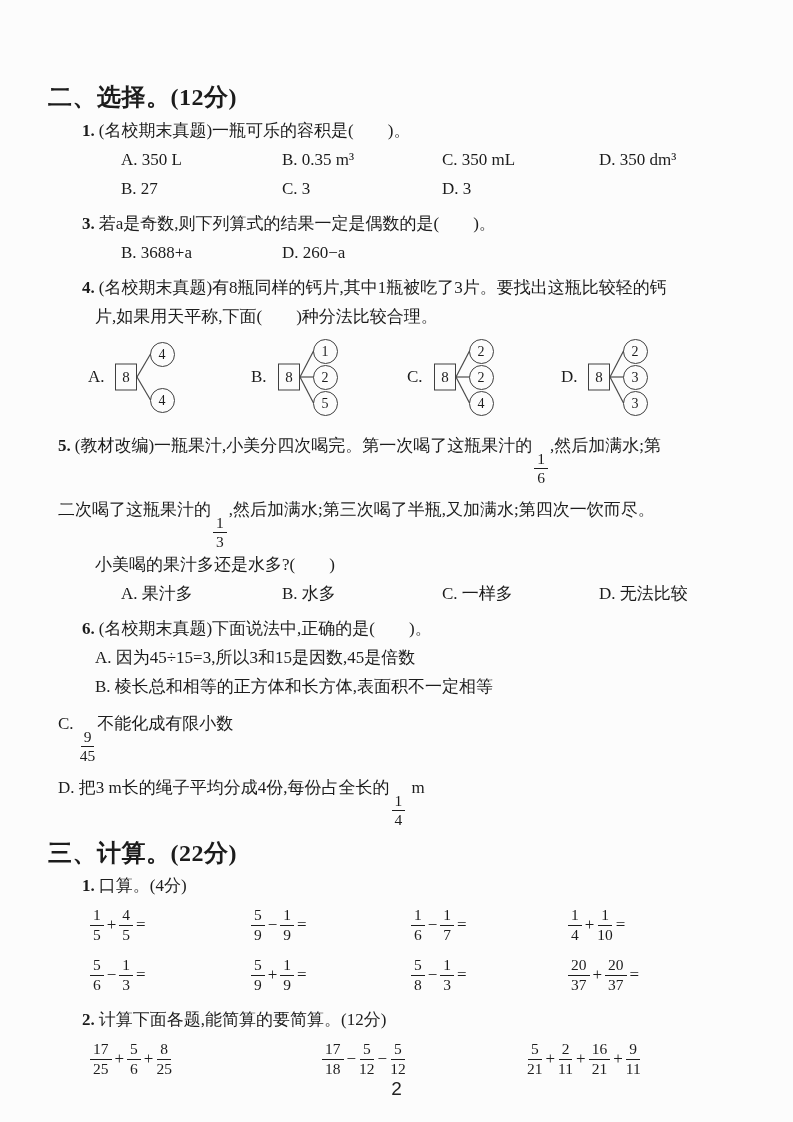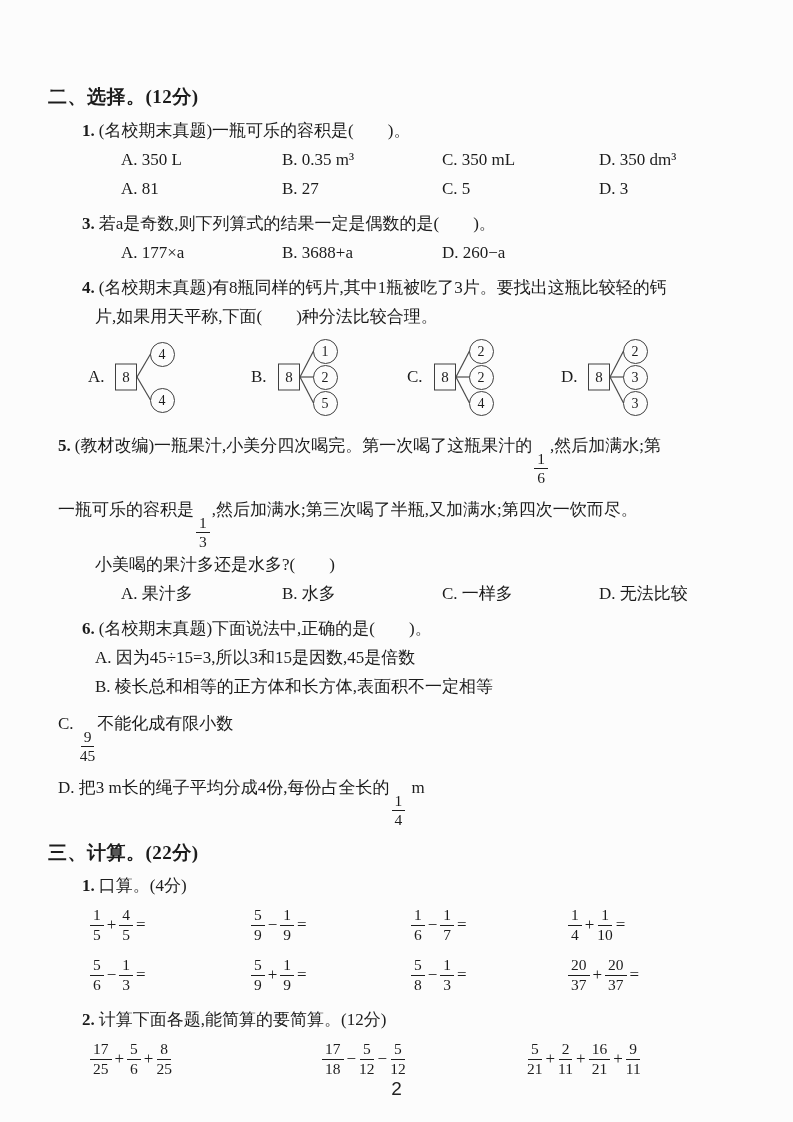--- a/index.html
+++ b/index.html
@@ -6,21 +6,21 @@
   body{
     position:relative;
     width:793px;height:1122px;
     background:#fcfcfc;
     color:#1c1c1c;
     font-family:"Liberation Serif","DejaVu Serif",serif;
     font-size:17px;
     overflow:hidden;
   }
   .content{position:absolute;left:48px;top:84px;width:715px;}
-  .sec-title{font-weight:bold;font-size:19px;line-height:26px;letter-spacing:.5px;}
+  .sec-title{font-weight:bold;font-size:24px;line-height:26px;letter-spacing:.5px;}
   .q{margin-left:34px;margin-top:6px;line-height:29px;}
   .q-num{font-weight:bold;margin-right:4px;}
   .cont{margin-left:47px;line-height:29px;}
   .opts{margin-left:73px;display:grid;grid-template-columns:161px 160px 157px auto;line-height:29px;}
   .opt{white-space:nowrap;}
 
   
   .diagram-row{margin-left:40px;margin-top:6px;margin-bottom:2px;display:grid;grid-template-columns:163px 156px 154px auto;}
   .diagram{position:relative;width:122px;height:80px;}
   .dg-label{position:absolute;left:0;top:50%;transform:translateY(-50%);}
@@ -63,31 +63,29 @@
     <span class="q-num">1.</span><span>(名校期末真题)</span><span>一瓶可乐的容积是(　　)。</span>
   </div>
   <div class="opts">
     <span class="opt">A. 350 L</span>
     <span class="opt">B. 0.35 m³</span>
     <span class="opt">C. 350 mL</span>
     <span class="opt">D. 350 dm³</span>
   </div>
 
   <div class="opts">
-    <span class="opt">A. 81</span>
     <span class="opt">B. 27</span>
-    <span class="opt">C. 5</span>
+    <span class="opt">C. 3</span>
     <span class="opt">D. 3</span>
   </div>
 
   <div class="q">
     <span class="q-num">3.</span><span>若a是奇数,则下列算式的结果一定是偶数的是(　　)。</span>
   </div>
   <div class="opts">
-    <span class="opt">A. 177×a</span>
     <span class="opt">B. 3688+a</span>
     <span class="opt">D. 260−a</span>
   </div>
 
   <div class="q">
     <span class="q-num">4.</span><span>(名校期末真题)</span><span>有8瓶同样的钙片,其中1瓶被吃了3片。要找出这瓶比较轻的钙</span>
   </div>
   <div class="cont">片,如果用天平称,下面(　　)种分法比较合理。</div>
 
   <div class="diagram-row">
@@ -138,21 +136,21 @@
         <div class="dg-circle" style="left: 61.5px; top: 53.5px;">3</div>
       </div>
   </div>
 
   <div class="q rich-line">
     <span class="q-num">5.</span><span class="expr"><span class="seg">(教材改编)一瓶果汁,小美分四次喝完。第一次喝了这瓶果汁的</span><span class="frac">
           <span class="num">1</span>
           <span class="den">6</span>
         </span><span class="seg">,然后加满水;第</span></span>
   </div>
-  <div class="cont rich-line"><span class="seg">一瓶可乐的容积是</span><span class="frac">
+  <div class="cont rich-line"><span class="seg">二次喝了这瓶果汁的</span><span class="frac">
         <span class="num">1</span>
         <span class="den">3</span>
       </span><span class="seg">,然后加满水;第三次喝了半瓶,又加满水;第四次一饮而尽。</span></div>
   <div class="cont">小美喝的果汁多还是水多?(　　)</div>
   <div class="opts">
     <span class="opt">A. 果汁多</span>
     <span class="opt">B. 水多</span>
     <span class="opt">C. 一样多</span>
     <span class="opt">D. 无法比较</span>
   </div>

